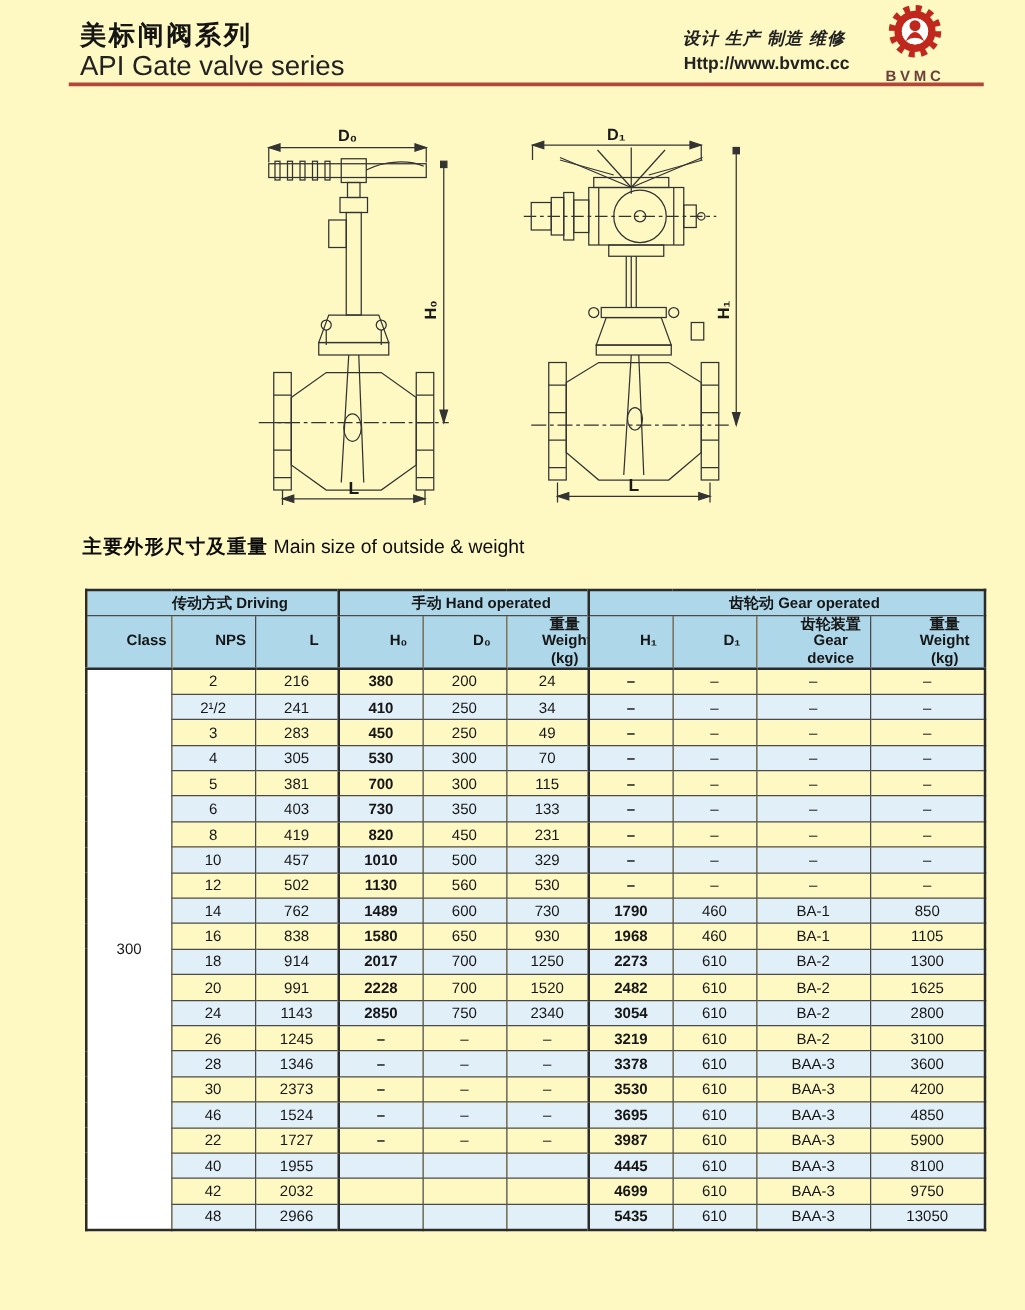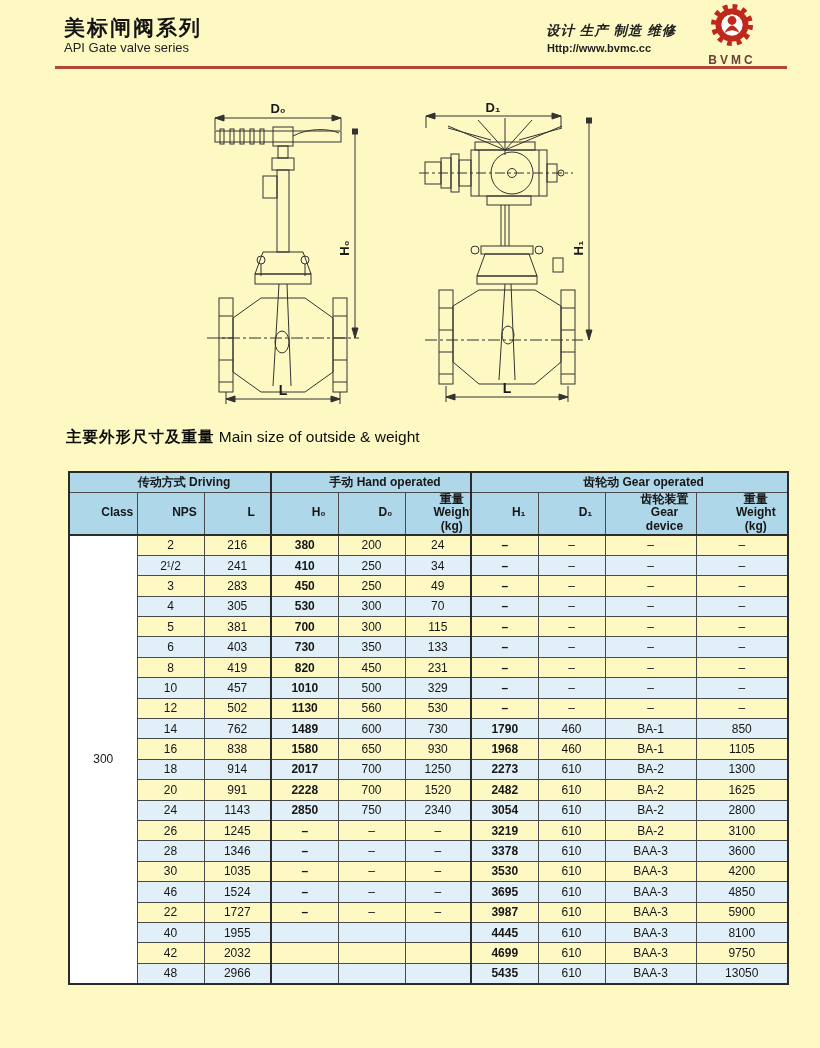--- a/index.html
+++ b/index.html
@@ -1,23 +1,23 @@
 <!DOCTYPE html>
 <html><head>
 <meta charset="utf-8">
 <style>
   html,body{margin:0;padding:0;background:#fff;}
   .page{position:relative;width:820px;height:1048px;background:#fef9c3;overflow:hidden;
         font-family:"Liberation Sans","DejaVu Sans",sans-serif;color:#111;}
 
   
   .hdr-title-cn{position:absolute;left:64px;top:14px;font-size:21px;font-weight:bold;letter-spacing:2px;color:#151515;}
-  .hdr-title-en{position:absolute;left:64px;top:40px;font-size:13px;color:#222;}
+  .hdr-title-en{position:absolute;left:64px;top:40px;font-size:22px;color:#222;}
   .hdr-tagline{position:absolute;left:546px;top:22px;font-size:13.5px;font-weight:bold;font-style:italic;letter-spacing:1px;color:#222;}
-  .hdr-url{position:absolute;left:547px;top:42px;font-size:11px;font-weight:bold;color:#222;}
+  .hdr-url{position:absolute;left:547px;top:42px;font-size:14px;font-weight:bold;color:#222;}
   .logo-box{position:absolute;left:702px;top:3px;width:60px;text-align:center;}
   .logo-text{font-size:12px;font-weight:bold;letter-spacing:3px;color:#6b4038;margin-top:-2px;}
   .hdr-rule{position:absolute;left:55px;top:66px;width:732px;height:3px;background:#b2463a;}
 
   
   .drawing{position:absolute;top:100px;}
   .drawing.left{left:193px;}
   .drawing.right{left:413px;}
   .drw{stroke:#333;fill:none;stroke-width:1;}
   .dim-text{font:bold 13px "Liberation Sans",sans-serif;fill:#1a1a1a;}
@@ -424,21 +424,21 @@
           <td class="gsep">–</td>
           <td>–</td>
           <td>–</td>
           <td class="gsep">3378</td>
           <td>610</td>
           <td>BAA-3</td>
           <td>3600</td>
         </tr>
         <tr>
           <td>30</td>
-          <td>1035</td>
+          <td>2373</td>
           <td class="gsep">–</td>
           <td>–</td>
           <td>–</td>
           <td class="gsep">3530</td>
           <td>610</td>
           <td>BAA-3</td>
           <td>4200</td>
         </tr>
         <tr>
           <td>46</td>

